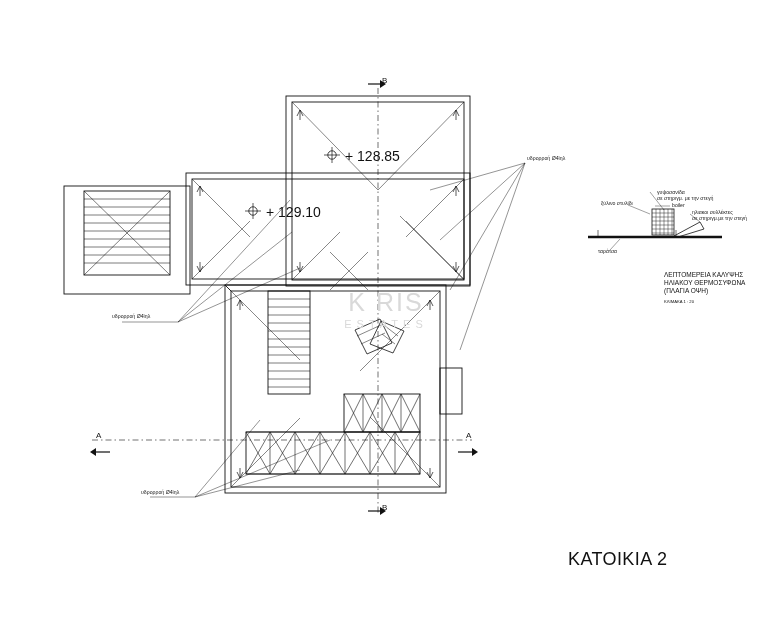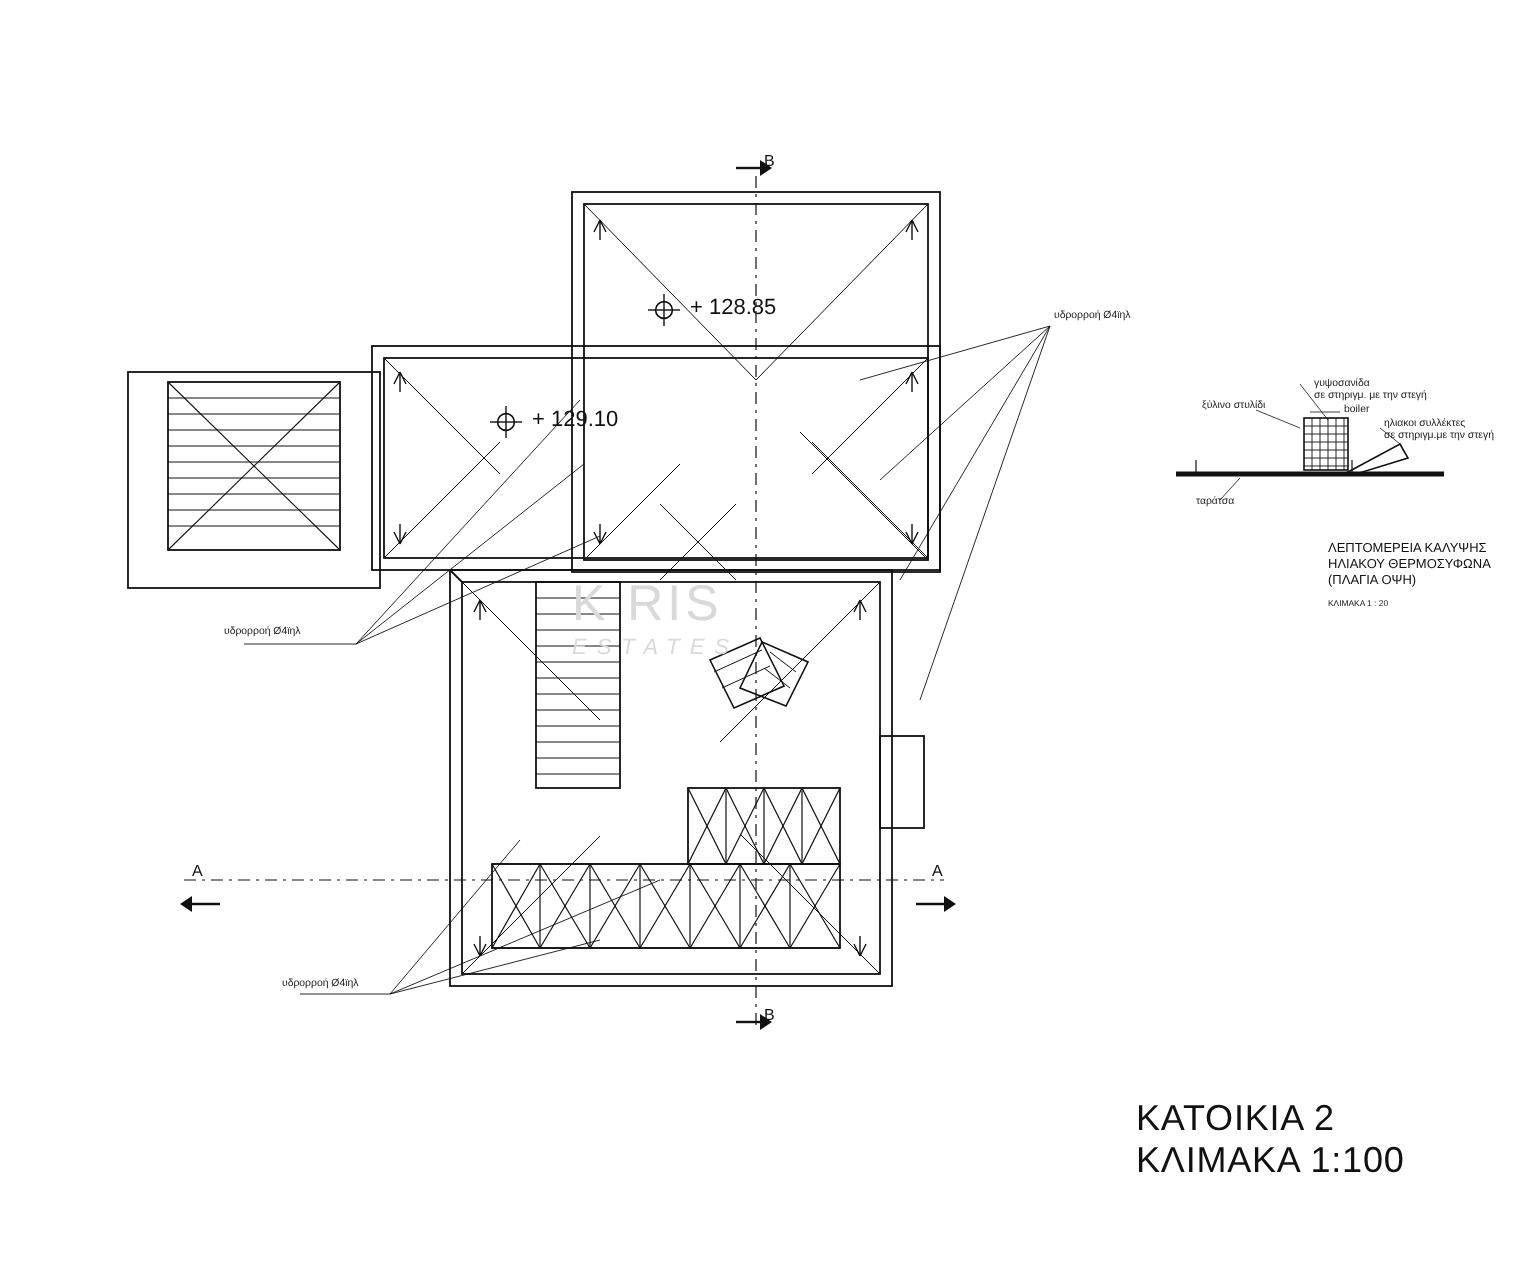--- a/index.html
+++ b/index.html
@@ -38,32 +38,31 @@
     letter-spacing: 0.4px;
   }
   .title-block div {
     white-space: nowrap;
   }
   .watermark {
     position: absolute;
     left: 286px;
     top: 288px;
     width: 200px;
-    text-align: left;
+    text-align: center;
     color: #d9d9d9;
     font-size: 25px;
     letter-spacing: 2px;
     font-family: "Liberation Sans", sans-serif;
     pointer-events: none;
   }
   .watermark .wm-sub {
     font-size: 11px;
     letter-spacing: 5px;
     margin-top: 1px;
-    font-style: italic;
   }
   .detail-title {
     position: absolute;
     left: 664px;
     top: 271px;
     font-size: 6.5px;
     color: #111111;
     line-height: 8.2px;
     width: 95px;
   }
@@ -72,21 +71,21 @@
     margin-top: 2px;
   }
   .lbl {
     position: absolute;
     font-size: 5.2px;
     color: #1a1a1a;
     white-space: nowrap;
   }
   .lbl-el {
     position: absolute;
-    font-size: 11px;
+    font-size: 14px;
     color: #111111;
     white-space: nowrap;
   }
   .lbl-sec {
     position: absolute;
     font-size: 8px;
     color: #111111;
     white-space: nowrap;
   }
 </style>
@@ -332,16 +331,15 @@
     <div class="code">ΚΛΙΜΑΚΑ 1 : 20</div>
   </div>
 
   <div class="watermark">
     <div>K RIS</div>
     <div class="wm-sub">ESTATES</div>
   </div>
 
   <div class="title-block">
     <div>ΚΑΤΟΙΚΙΑ 2</div>
-    <div>ΚΛΙΜΑΚΑ 1:100</div>
   </div>
 
 </div>
 
 </body></html>

